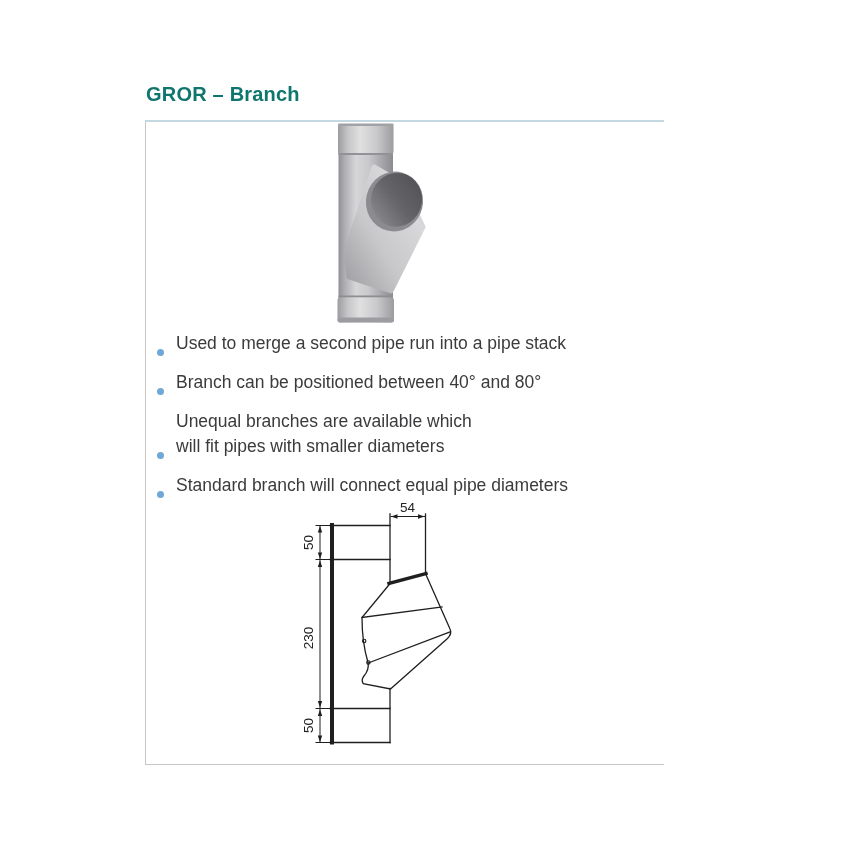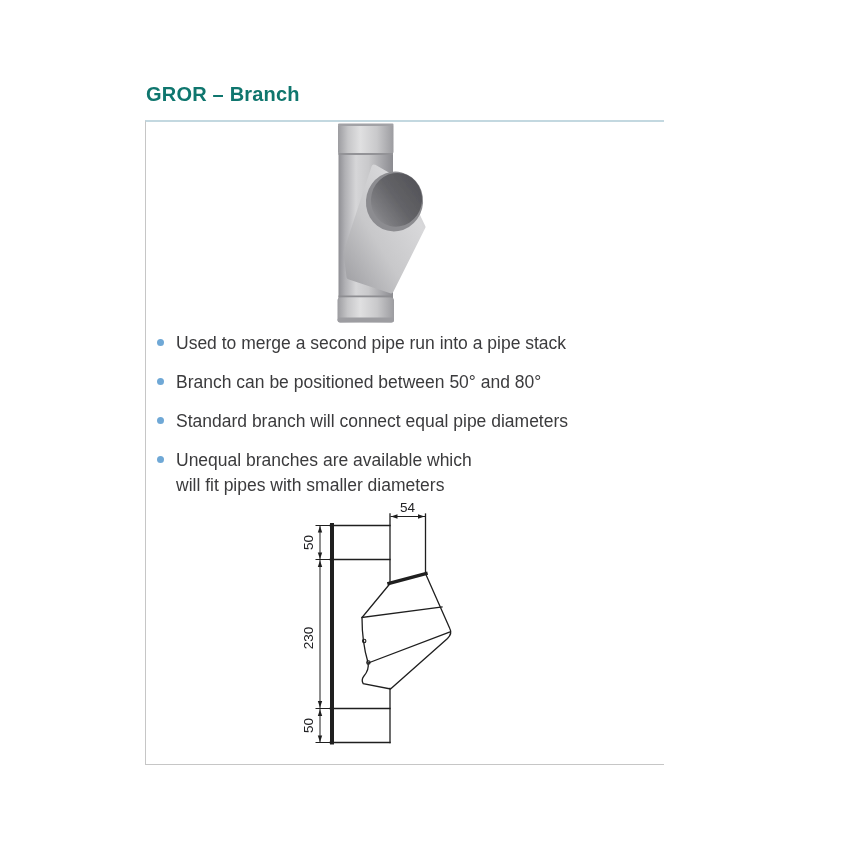--- a/index.html
+++ b/index.html
@@ -14,21 +14,21 @@
   .content-panel{
     position:absolute;left:145px;top:120px;width:518px;height:642px;
     border-top:2px solid #c3d8e0;
     border-left:1px solid #c6c6c6;
     border-bottom:1px solid #c6c6c6;
     background:#ffffff;
   }
   .photo-svg{position:absolute;left:330px;top:118px;width:100px;height:210px;}
   .drawing-svg{position:absolute;left:290px;top:495px;width:185px;height:262px;}
   .bullet-list{position:absolute;left:157px;top:331px;width:486px;}
-  .bullet-item{display:flex;margin-bottom:14px;}
+  .bullet-item{display:flex;margin-bottom:14px;align-items:flex-end;}
   .bullet-dot{
     flex:0 0 auto;width:7px;height:7px;border-radius:50%;
     background:#6fa8d6;margin:8px 12px 0 0;
   }
   .bullet-text{
     font-size:17.5px;line-height:25px;color:#3b3b3d;
   }
   .dim-label{font-size:13.5px;fill:#222225;}
 </style>
 </head>
@@ -89,36 +89,36 @@
   <div class="bullet-item">
     <span class="bullet-dot"></span>
     <div class="bullet-text">
       <div>Used to merge a second pipe run into a pipe stack</div>
         <div></div>
     </div>
   </div>
   <div class="bullet-item">
     <span class="bullet-dot"></span>
     <div class="bullet-text">
-      <div>Branch can be positioned between 50° and 80°</div>
-        <div></div>
-    </div>
-  </div>
-  <div class="bullet-item">
-    <span class="bullet-dot"></span>
-    <div class="bullet-text">
-      <div>Standard branch will connect equal pipe diameters</div>
+      <div>Branch can be positioned between 40° and 80°</div>
         <div></div>
     </div>
   </div>
   <div class="bullet-item">
     <span class="bullet-dot"></span>
     <div class="bullet-text">
       <div>Unequal branches are available which</div>
         <div>will fit pipes with smaller diameters</div>
+    </div>
+  </div>
+  <div class="bullet-item">
+    <span class="bullet-dot"></span>
+    <div class="bullet-text">
+      <div>Standard branch will connect equal pipe diameters</div>
+        <div></div>
     </div>
   </div>
 </div>
 
 <svg class="drawing-svg" viewBox="290 495 185 262" aria-hidden="true">
   <g stroke="#1f1f1f" stroke-width="1.3" fill="none" stroke-linecap="square">
 
     <line x1="332" y1="525" x2="332" y2="742.5" stroke-width="4"></line>
     <line x1="330" y1="525.5" x2="390" y2="525.5"></line>
     <line x1="330" y1="559.5" x2="390" y2="559.5"></line>

